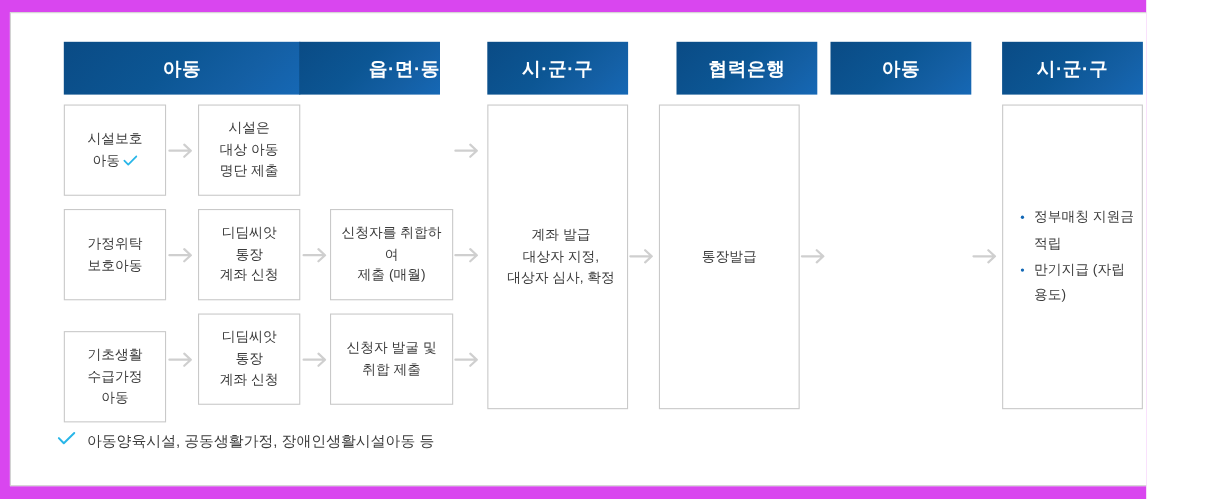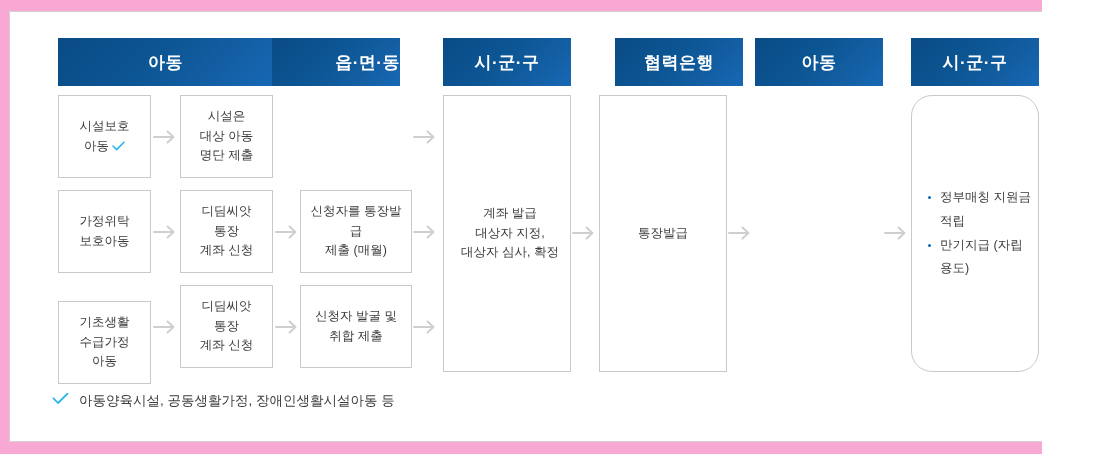--- a/index.html
+++ b/index.html
@@ -7,21 +7,21 @@
     padding: 0;
     background: #ffffff;
   }
   body {
     font-family: "Liberation Sans", "DejaVu Sans", sans-serif;
   }
   #canvas {
     position: relative;
     width: 1042px;
     height: 454px;
-    background: #f9a8d4;
+    background: #d946ef;
     overflow: hidden;
   }
   .outer-frame {
     position: absolute;
     left: 9px;
     top: 11px;
     width: 1085px;
     height: 431px;
     border: 1px solid #d2d2d2;
     box-sizing: border-box;
@@ -193,21 +193,21 @@
 계좌 신청</span>
   </div>
 
   <div class="arrow" style="left:274px; top:223px;">
     <svg viewBox="0 0 26 18">
         <path d="M2 9 H21 M15.5 3.5 L21.5 9 L15.5 14.5" fill="none" stroke="#cfcfcf" stroke-width="2" stroke-linecap="round" stroke-linejoin="round"></path>
       </svg>
   </div>
 
   <div class="box" style="left:300px; top:190px; width:112px; height:83px;">
-    <span class="txt">신청자를 통장발급
+    <span class="txt">신청자를 취합하여
 제출 (매월)</span>
   </div>
 
   <div class="arrow" style="left:412px; top:223px;">
     <svg viewBox="0 0 26 18">
         <path d="M2 9 H21 M15.5 3.5 L21.5 9 L15.5 14.5" fill="none" stroke="#cfcfcf" stroke-width="2" stroke-linecap="round" stroke-linejoin="round"></path>
       </svg>
   </div>
 
   <div class="box" style="left:58px; top:285px; width:93px; height:83px;margin-top:16px;">
@@ -267,21 +267,21 @@
       </svg>
   </div>
 
 
   <div class="arrow" style="left:883px; top:224px;">
     <svg viewBox="0 0 26 18">
         <path d="M2 9 H21 M15.5 3.5 L21.5 9 L15.5 14.5" fill="none" stroke="#cfcfcf" stroke-width="2" stroke-linecap="round" stroke-linejoin="round"></path>
       </svg>
   </div>
 
-  <div class="box bullets" style="left:911px; top:95px; width:128px; height:277px; border-radius:21px;">
+  <div class="box bullets" style="left:911px; top:95px; width:128px; height:277px; ">
     <ul class="bullet-list">
       <li>정부매칭 지원금 적립</li>
       <li>만기지급 (자립용도)</li>
     </ul>
   </div>
 
   <div class="footnote">
     <span class="check-mark">
       <svg viewBox="0 0 17 13">
           <path d="M1.5 6.3 L6 11 L15.5 1.6" fill="none" stroke="#29b6e8" stroke-width="1.8" stroke-linecap="round" stroke-linejoin="round"></path>

